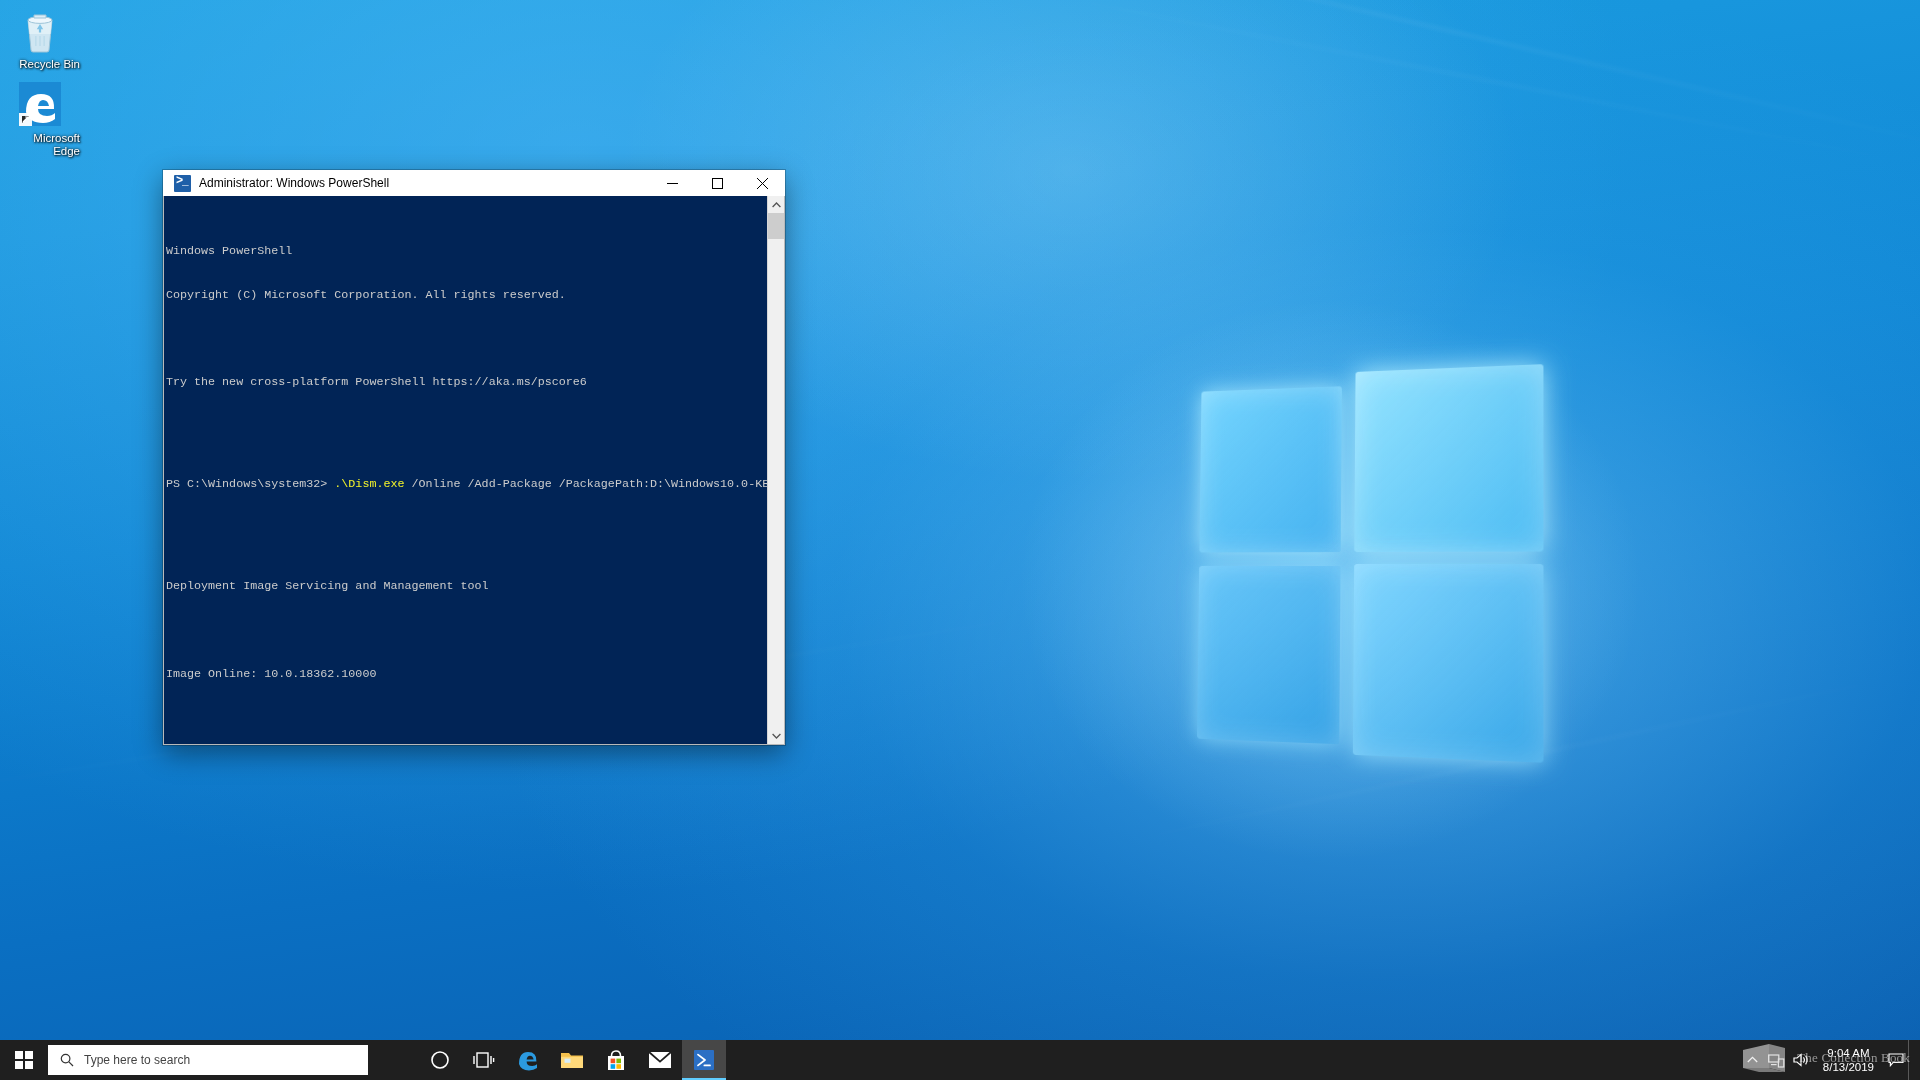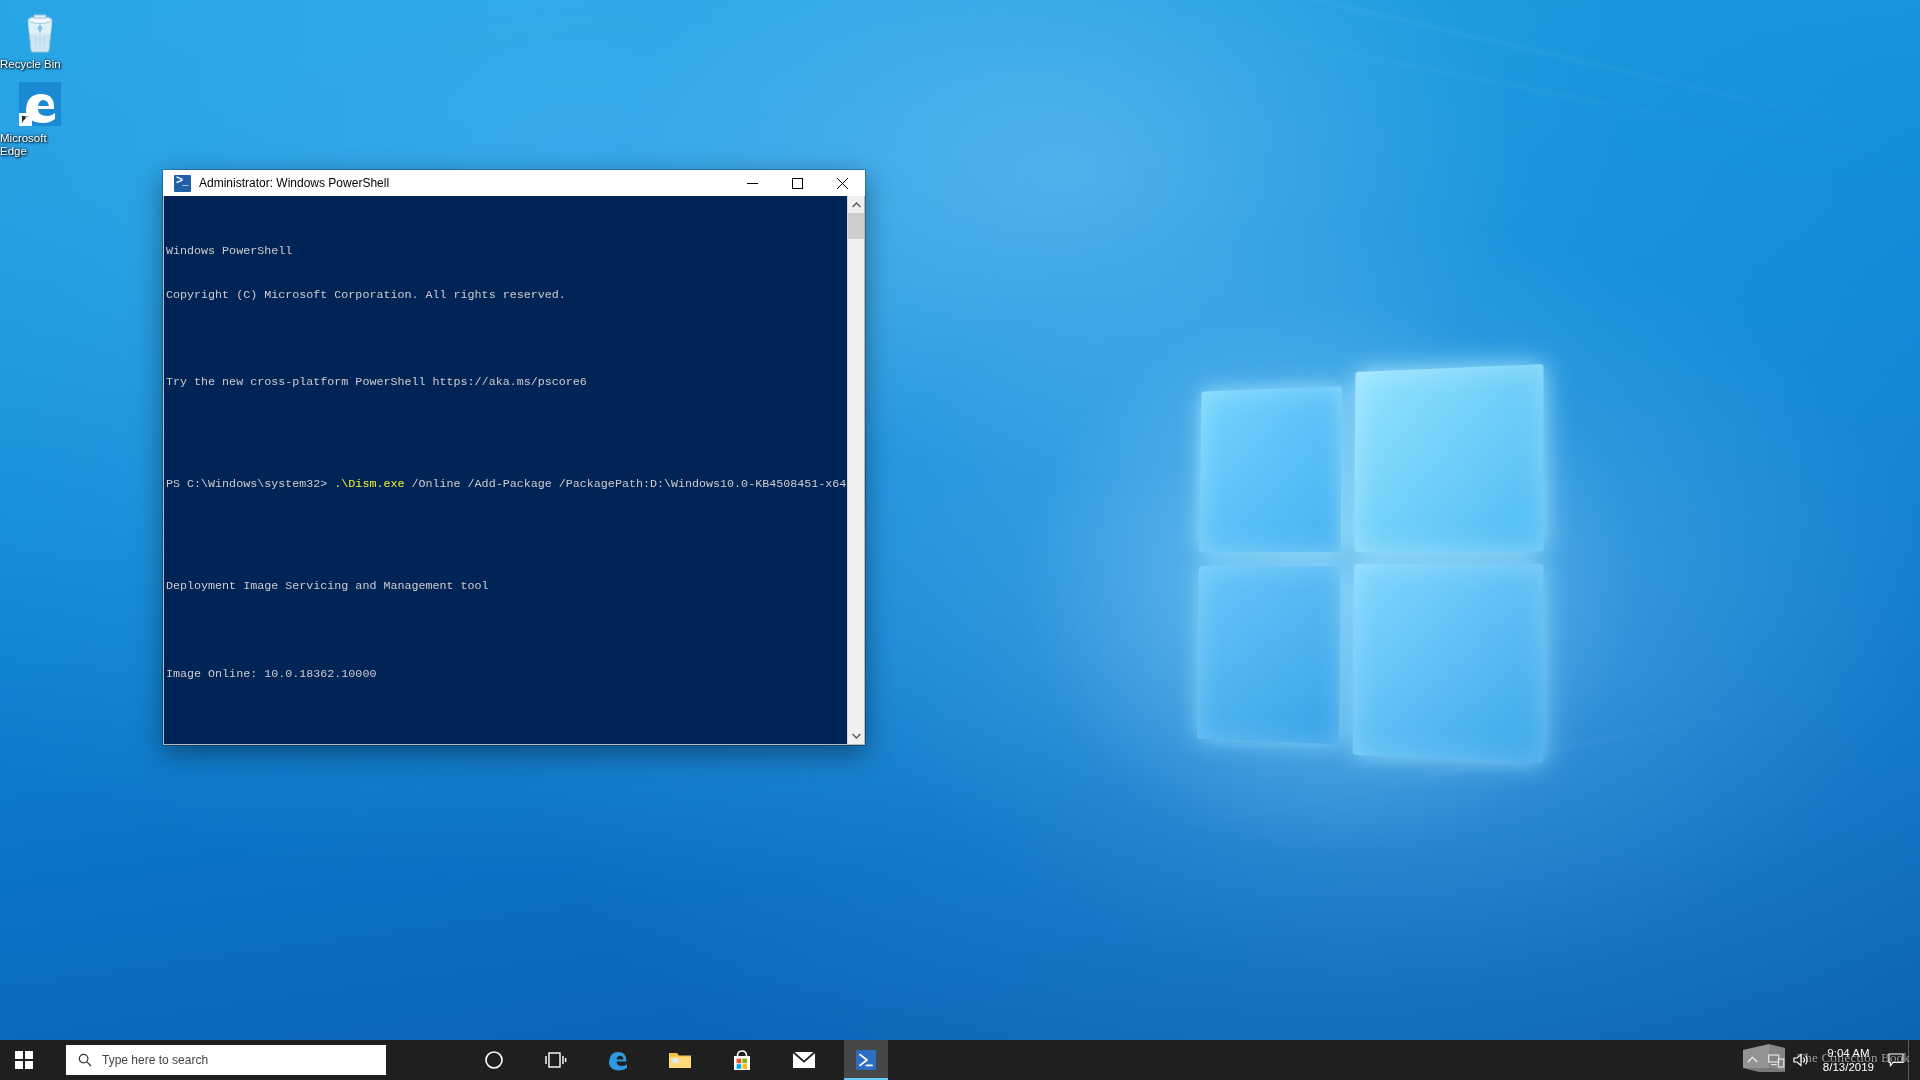--- a/index.html
+++ b/index.html
@@ -39,33 +39,33 @@
       background:linear-gradient(135deg, rgba(150,228,255,.98), rgba(75,190,245,.85));
       box-shadow:0 0 26px rgba(180,240,255,.9), inset 0 0 30px rgba(255,255,255,.30); }
   #win-logo .p3 { left:2px;   top:188px; width:150px; height:178px;
       background:linear-gradient(135deg, rgba(105,200,250,.92), rgba(45,160,230,.78));
       box-shadow:0 0 22px rgba(150,225,255,.75), inset 0 0 28px rgba(255,255,255,.22); }
   #win-logo .p4 { left:166px; top:186px; width:186px; height:190px;
       background:linear-gradient(135deg, rgba(130,215,255,.94), rgba(55,170,235,.80));
       box-shadow:0 0 24px rgba(160,230,255,.80), inset 0 0 30px rgba(255,255,255,.24); }
 
   
-  .desk-icon { position:absolute; width:80px; text-align:left; cursor:default; user-select:none; }
+  .desk-icon { position:absolute; width:80px; text-align:right; cursor:default; user-select:none; }
   .desk-icon .lbl {
     margin-top:4px; font-size:11.5px; line-height:13px; color:#ffffff;
     text-shadow:0 0 3px rgba(0,0,0,.95), 1px 1px 2px rgba(0,0,0,.9);
     font-family:"Liberation Sans", sans-serif;
   }
   #icon-recycle { left:0px; top:8px; }
   #icon-edge    { left:0px; top:82px; }
   .icon-art { height:46px; display:flex; align-items:center; justify-content:center; }
 
   
   #ps-window {
-    position:absolute; left:163px; top:170px; width:702px; height:575px;
+    position:absolute; left:163px; top:170px; width:622px; height:575px;
     background:#ffffff;
     box-shadow:0 8px 26px rgba(0,0,0,.42), 0 0 0 1px rgba(0,0,0,.22);
   }
   #ps-titlebar {
     height:26px; background:#ffffff; display:flex; align-items:center;
     border-bottom:0; position:relative;
   }
   #ps-title-icon { width:17px; height:17px; margin-left:11px; margin-right:8px; flex:none;
     background:#1e5fa8; border-radius:1px; position:relative; }
   #ps-title-icon:before { content:">"; position:absolute; left:2px; top:-1px; color:#fff; font-size:12px;
@@ -96,21 +96,21 @@
   #ps-scroll { width:17px; background:#f0f0f0; border-left:1px solid #d6d6d6;
     display:flex; flex-direction:column; position:relative; }
   .sb-arrow { height:17px; display:flex; align-items:center; justify-content:center;
     background:#f0f0f0; color:#606060; font-size:8px; cursor:default; }
   #sb-track { flex:1; position:relative; background:#f0f0f0; }
   #sb-thumb { position:absolute; left:0; top:0; width:17px; height:26px; background:#cdcdcd; }
 
   
   #taskbar {
     position:absolute; left:0; bottom:0; width:1920px; height:40px;
-    background:#1f1f1f; display:flex; align-items:center;gap:18px;
+    background:#1f1f1f; display:flex; align-items:center;
   }
   #start-btn { width:48px; height:40px; display:flex; align-items:center; justify-content:center; cursor:default; }
   #search-box {
     width:320px; height:30px; background:#ffffff; margin-left:0px;
     display:flex; align-items:center; padding-left:12px; cursor:text;
   }
   #search-box .ph { font-size:12px; color:#444; margin-left:10px; font-family:"Liberation Sans", sans-serif; }
   .tb-icon { width:44px; height:40px; display:flex; align-items:center; justify-content:center; cursor:default; position:relative; }
   .tb-icon.active { background:rgba(255,255,255,.18); }
   .tb-icon.active:after { content:""; position:absolute; left:0; bottom:0; width:44px; height:2px; background:#60cdff; }

